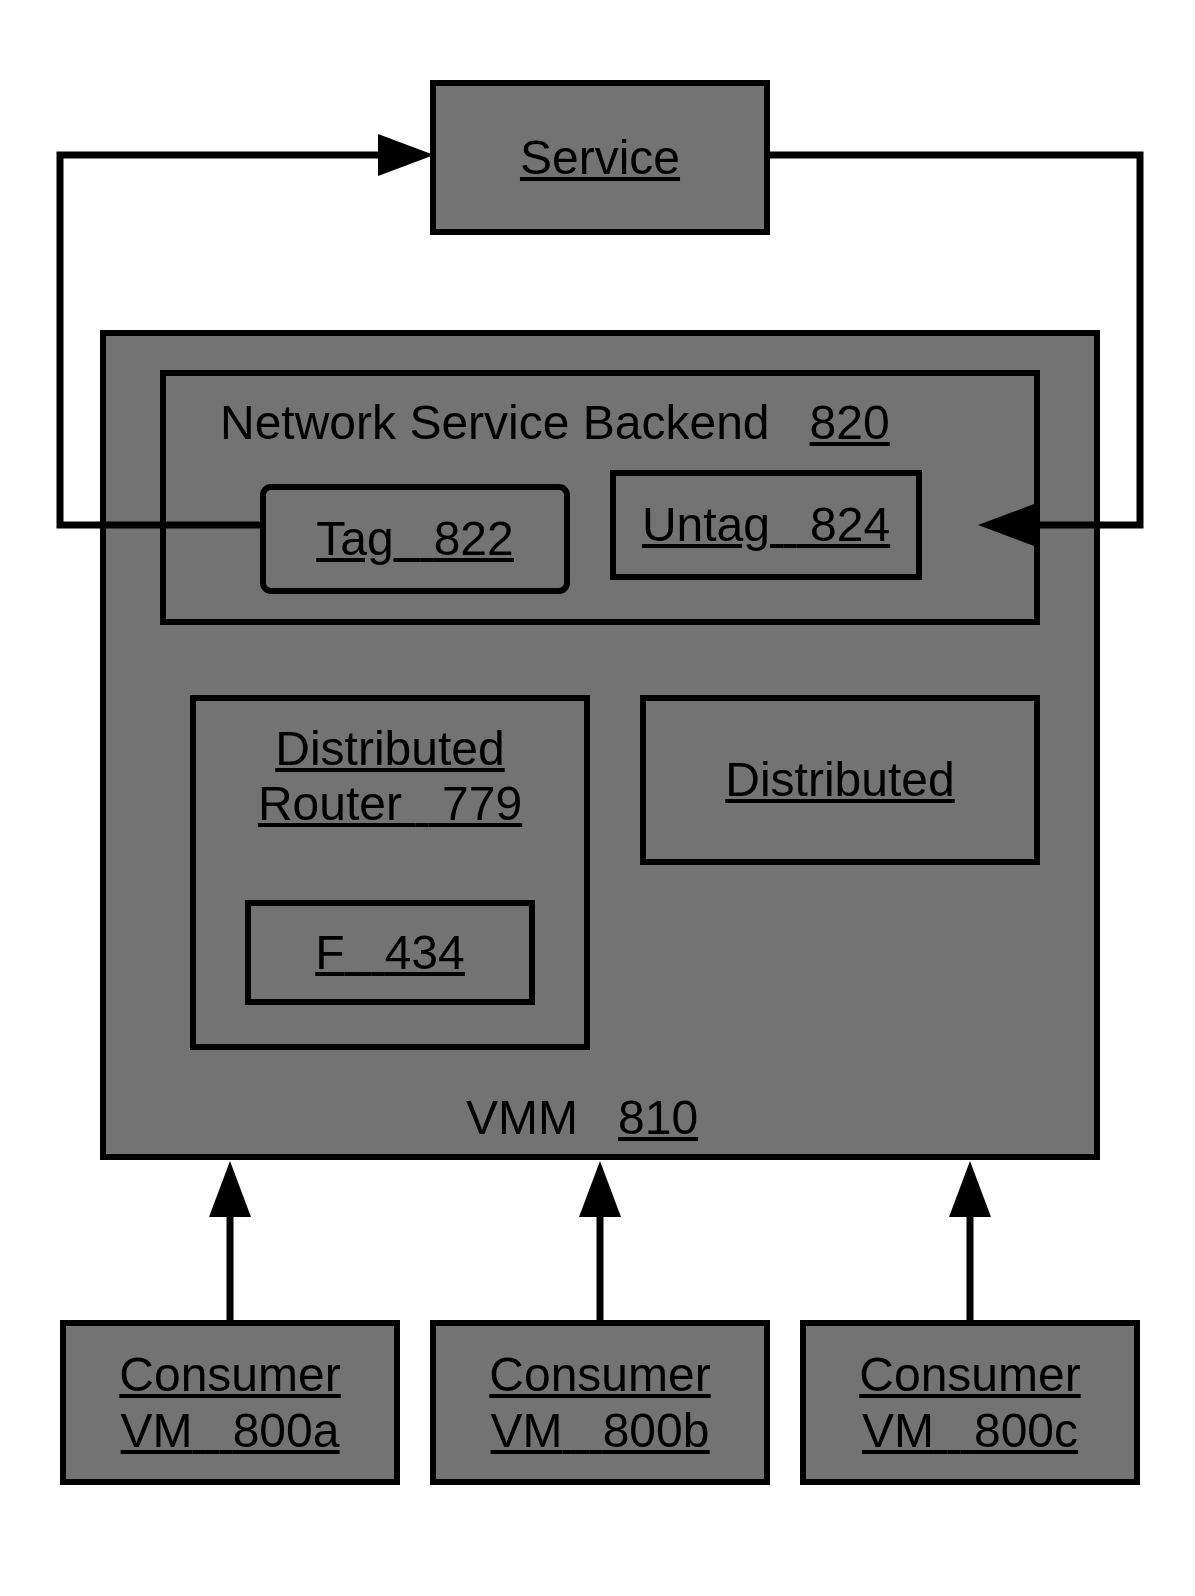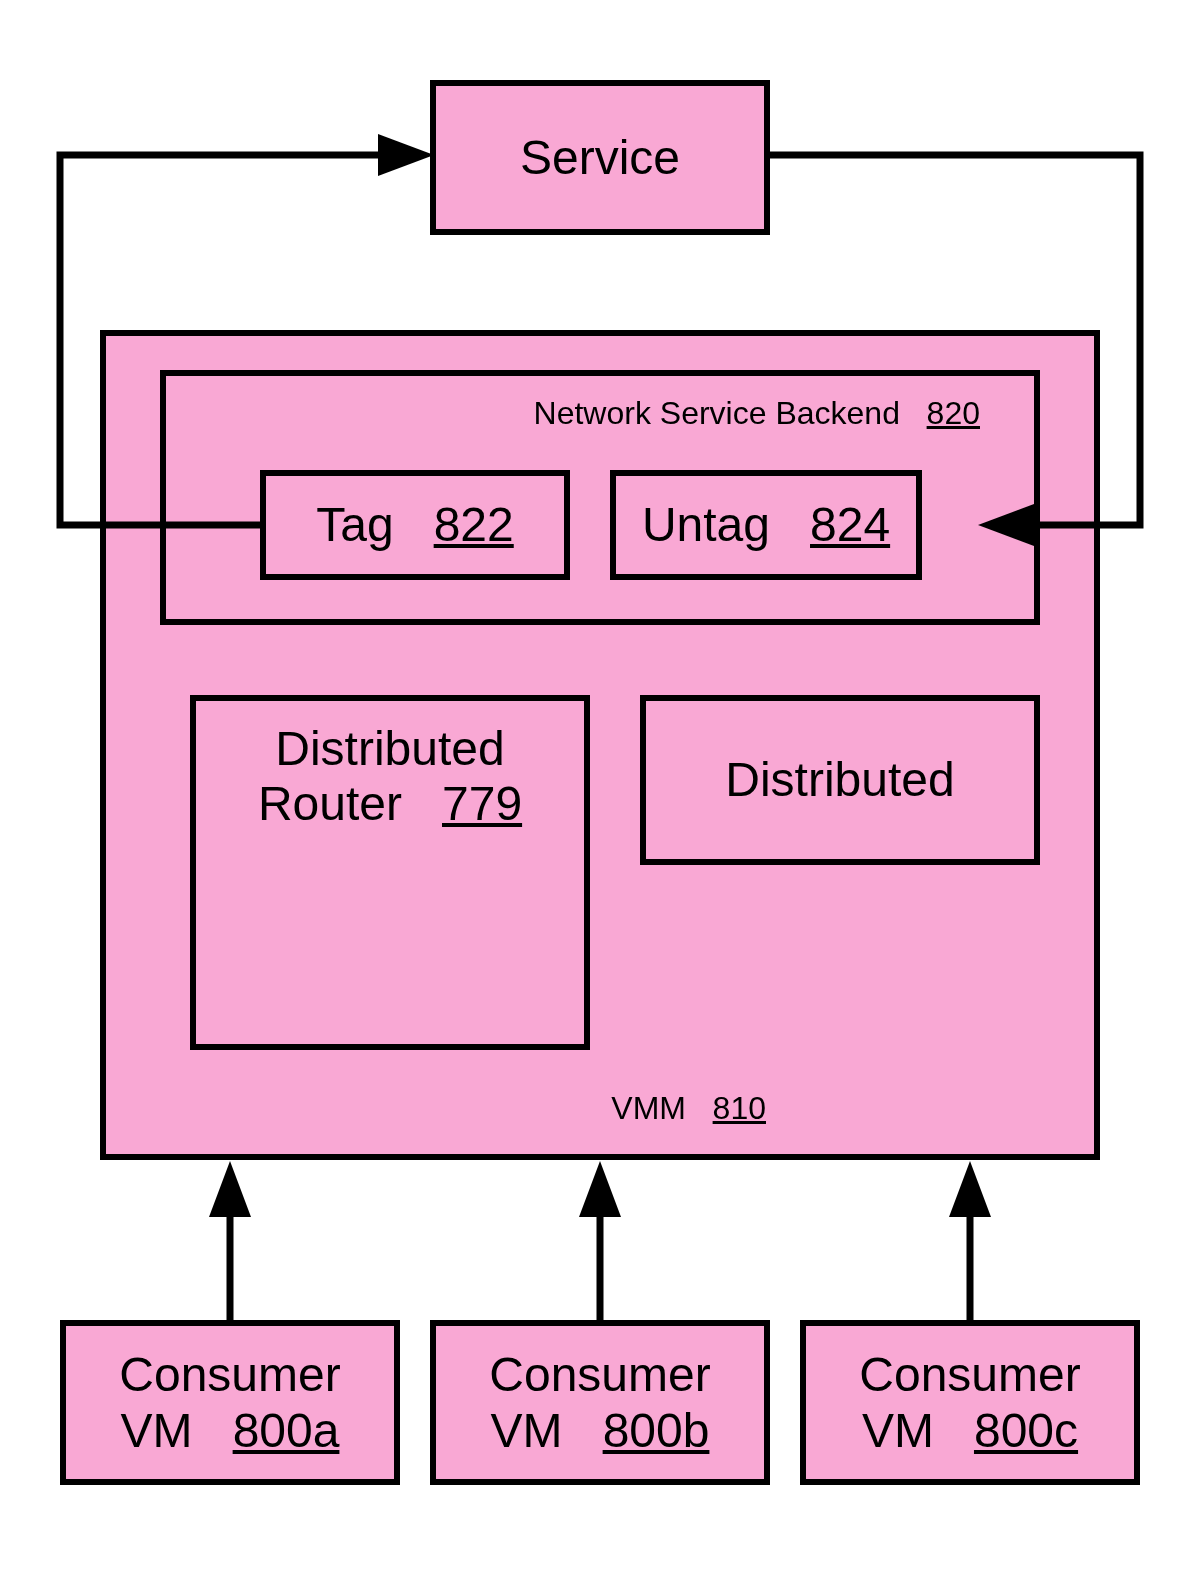--- a/index.html
+++ b/index.html
@@ -10,35 +10,36 @@
     background: #fff;
   }
   .canvas {
     position: relative;
     width: 1195px;
     height: 1596px;
   }
   .box {
     position: absolute;
     border: 6px solid #000;
-    background: #f9a8d4;
+    background: #737373;
     text-align: center;
     display: flex;
     flex-direction: column;
     align-items: center;
     justify-content: center;
     font-size: 48px;
     line-height: 1.15;
+    text-decoration: underline;
   }
   .label-line { white-space: nowrap; }
   .ref { text-decoration: underline; }
   .vmm-label {
     position: absolute;
-    font-size: 32px;
-    text-align: right;
+    font-size: 48px;
+    text-align: left;
   }
   svg.arrow {
     position: absolute;
     overflow: visible;
   }
 </style>
 </head>
 <body>
 
 <div class="canvas">
@@ -60,21 +61,21 @@
 
   <div class="box" style="left:160px; top:370px; width:880px; height:255px; display:block;">
   </div>
 
   <div class="vmm-label" style="left:220px; top:395px; width:760px;">
     <span>Network Service Backend</span>
     <span>&nbsp;</span>
     <span class="ref">820</span>
   </div>
 
-  <div class="box" style="left:260px; top:470px; width:310px; height:110px;">
+  <div class="box" style="left:260px; top:484px; width:310px; height:110px;border-radius:11px;">
     <div class="label-line">
       <span>Tag</span>
       <span>&nbsp;</span>
       <span class="ref">822</span>
     </div>
   </div>
 
   <div class="box" style="left:610px; top:470px; width:312px; height:110px;">
     <div class="label-line">
       <span>Untag</span>
@@ -87,20 +88,27 @@
     <div class="label-line">
       <span>Distributed</span>
     </div>
     <div class="label-line">
       <span>Router</span>
       <span>&nbsp;</span>
       <span class="ref">779</span>
     </div>
   </div>
 
+  <div class="box" style="left:245px; top:900px; width:290px; height:105px;">
+    <div class="label-line">
+      <span>F</span>
+      <span>&nbsp;</span>
+      <span class="ref">434</span>
+    </div>
+  </div>
 
   <div class="box" style="left:640px; top:695px; width:400px; height:170px;">
     <div class="label-line">
       <span>Distributed</span>
     </div>
   </div>
 
 
   <div class="box" style="left:60px; top:1320px; width:340px; height:165px;">
     <div class="label-line">

